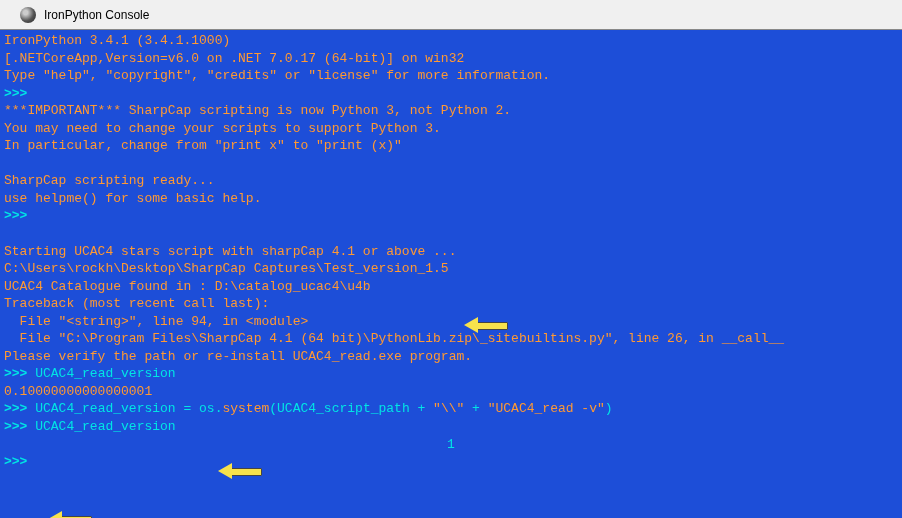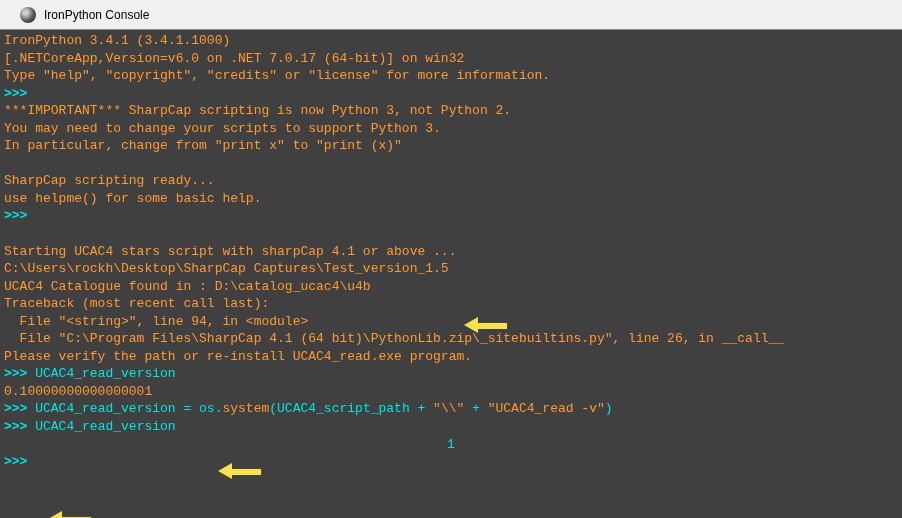--- a/index.html
+++ b/index.html
@@ -25,21 +25,21 @@
       border-radius: 50%;
       background: radial-gradient(circle at 35% 35%, #ccc 15%, #555 55%, #222 100%);
       margin-right: 8px;
     }
     .title-text {
       color: #000;
       font-family: "Segoe UI", sans-serif;
       font-size: 12px;
     }
     .console {
-      background: #404040;
+      background: #1d4ed8;
       padding: 2px 4px;
       line-height: 1.35;
       position: relative;
       height: calc(100% - 30px);
     }
     .line { white-space: pre; }
     .orange { color: #ff9933; }
     .cyan { color: #00e5e5; text-align: center; }
     .prompt { color: #00e5e5; font-weight: bold; }
     .arrow {

